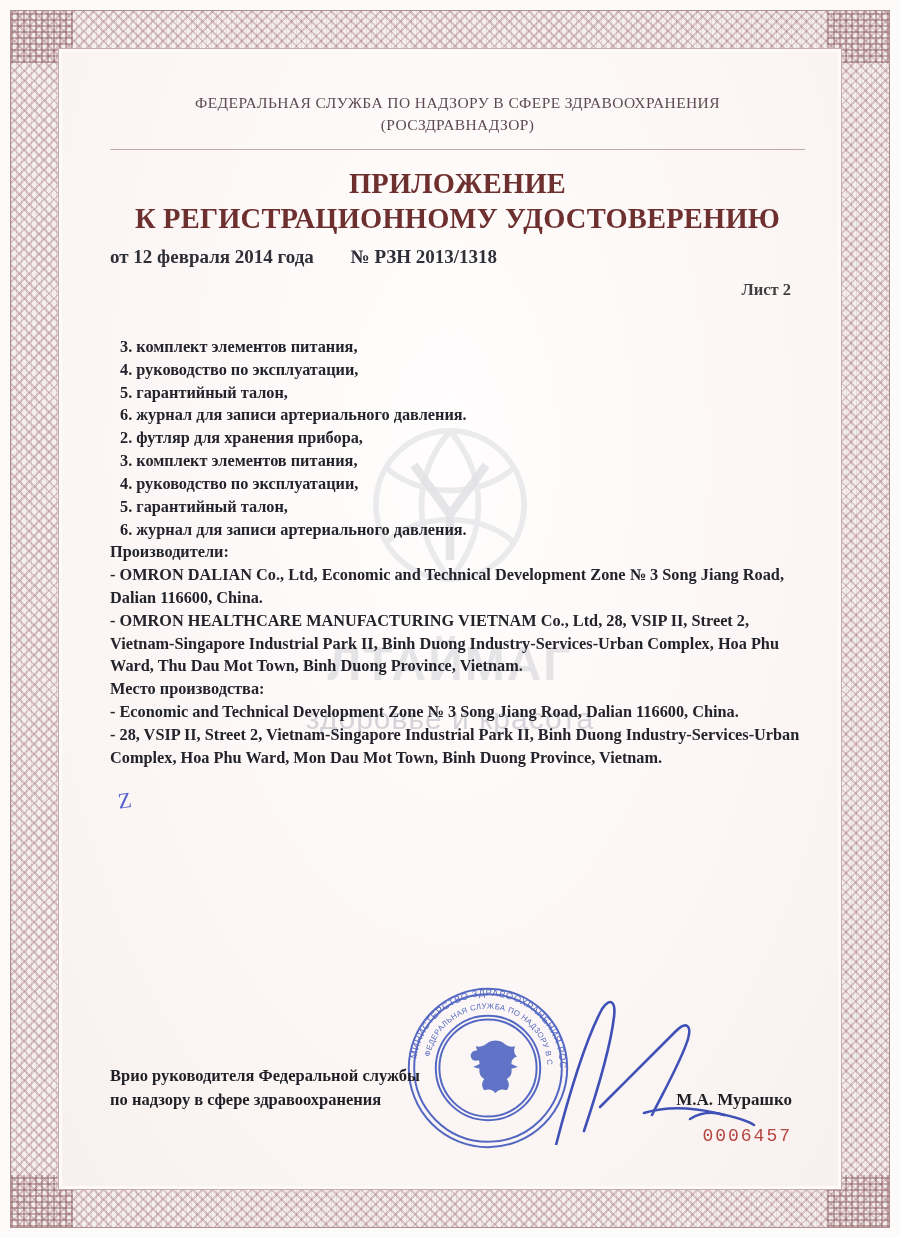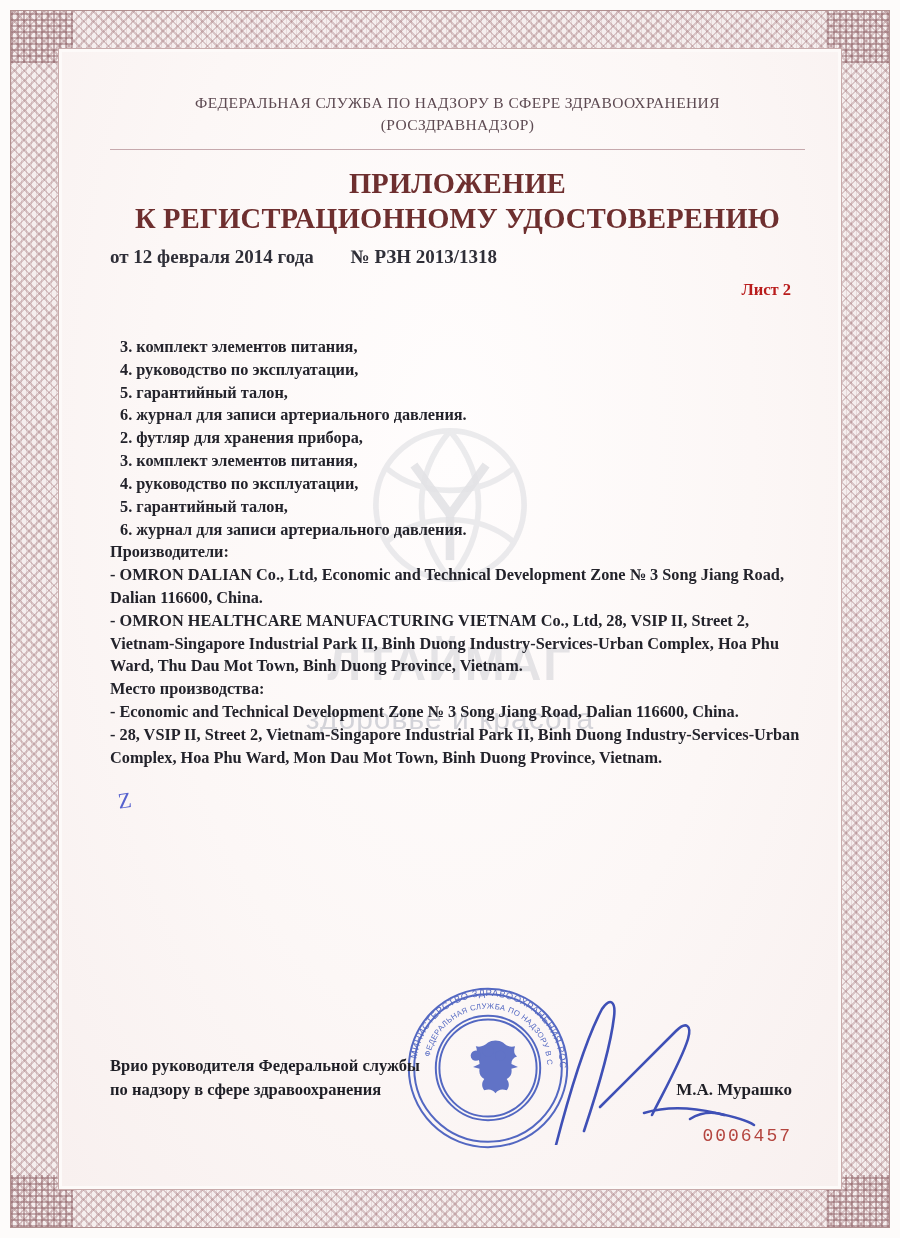--- a/index.html
+++ b/index.html
@@ -129,21 +129,21 @@
     font-size: 19px;
     font-weight: 700;
     color: #2f2f38;
   }
   .doc-meta .num { margin-left: 32px; }
   .sheet {
     text-align: right;
     margin-top: 12px;
     font-size: 16.5px;
     font-weight: 700;
-    color: #b91c1c;
+    color: #404040;
     padding-right: 14px;
   }
 
   .body-text {
     position: relative;
     margin-top: 36px;
     font-size: 16.3px;
     line-height: 1.40;
     color: #23232b;
   }
@@ -199,21 +199,21 @@
     color: #1f1f26;
   }
   .footer-right {
     font-size: 17px;
     font-weight: 700;
     color: #1f1f26;
     padding-bottom: 2px;
   }
   .serial {
     text-align: right;
-    margin-top: 24px;
+    margin-top: 14px;
     font-family: "Liberation Mono", monospace;
     font-size: 18px;
     letter-spacing: 2px;
     color: #b4453f;
   }
 </style>
 </head>
 <body>
 
 <div class="page">

